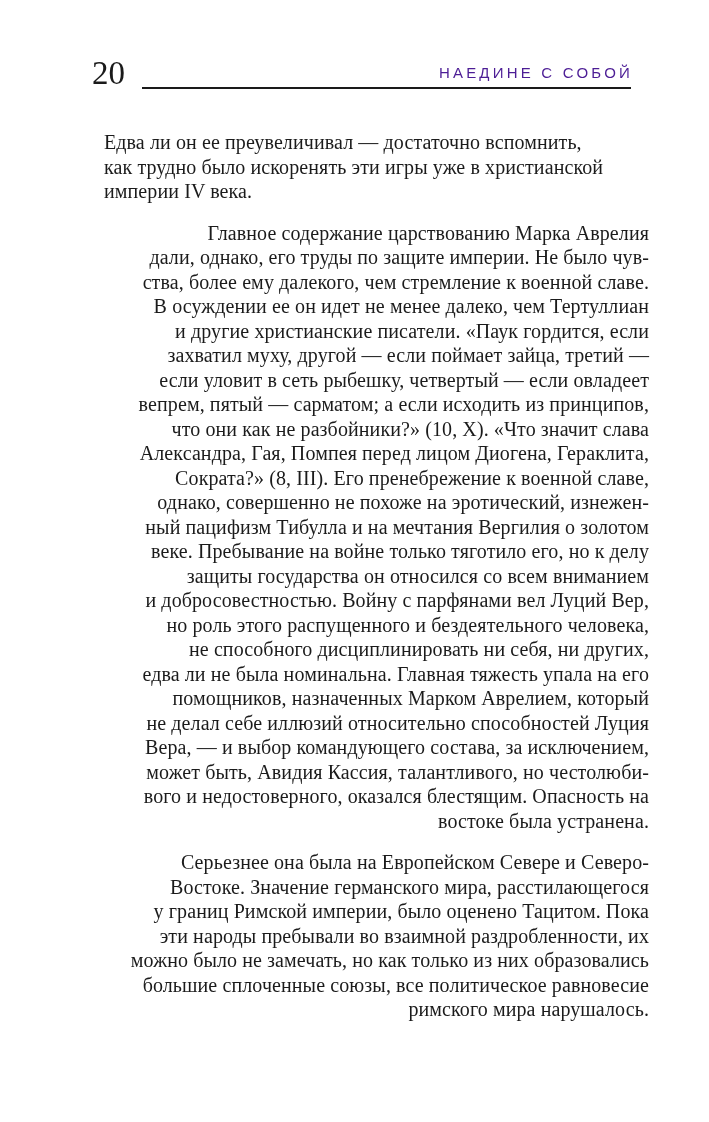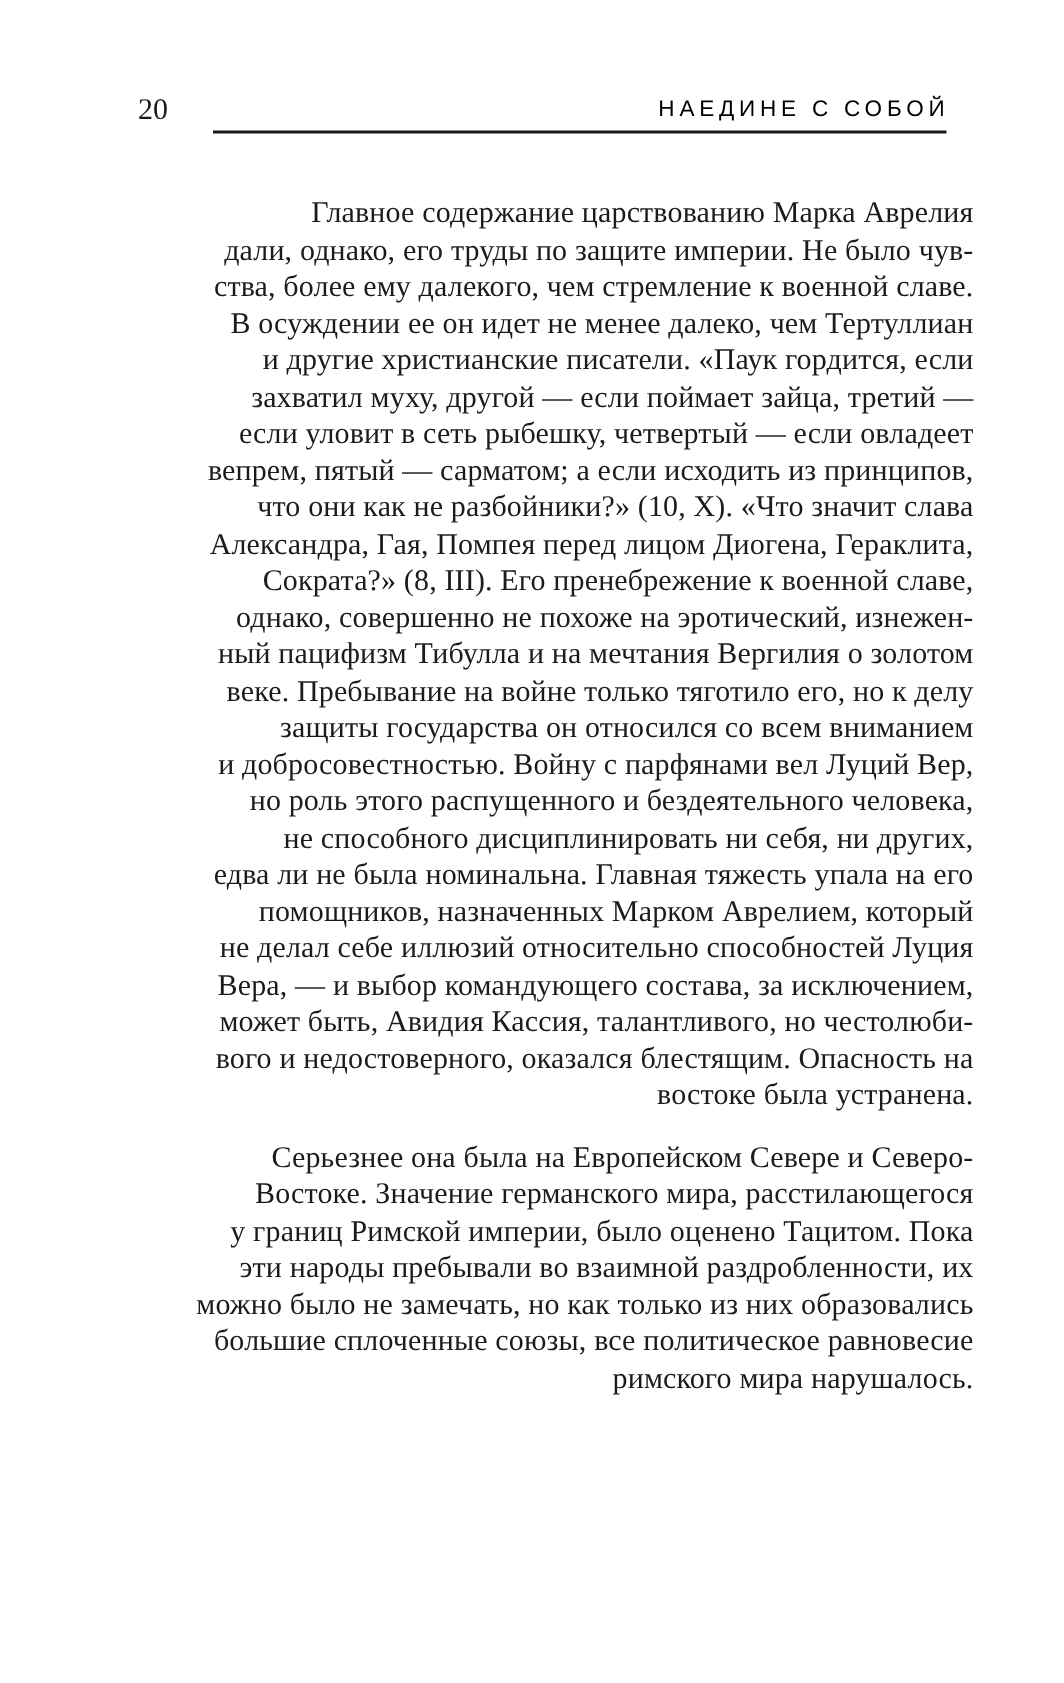--- a/index.html
+++ b/index.html
@@ -14,34 +14,34 @@
     background: #ffffff;
     overflow: hidden;
     font-family: "Liberation Serif", "DejaVu Serif", serif;
     color: #1b1b1b;
   }
   
   .page-number {
     position: absolute;
     left: 92px;
     top: 56px;
-    font-size: 20px;
+    font-size: 33px;
     line-height: 34px;
     font-family: "Liberation Serif", serif;
     color: #1a1a1a;
   }
   .running-head {
     position: absolute;
     right: 76px;
     top: 64px;
     font-family: "Liberation Sans", sans-serif;
     font-size: 15px;
     font-weight: 400;
     letter-spacing: 3.2px;
-    color: #000000;
+    color: #4c1d95;
     white-space: nowrap;
   }
   .header-rule {
     position: absolute;
     left: 142px;
     top: 87px;
     width: 489px;
     height: 1.6px;
     background: #1a1a1a;
   }
@@ -70,20 +70,23 @@
 
 <div class="page">
 
   <header>
     <span class="page-number">20</span>
     <span class="running-head">НАЕДИНЕ С СОБОЙ</span>
     <div class="header-rule"></div>
   </header>
 
   <main class="text-block">
+    <p class="para">Едва ли он ее преувеличивал — достаточно вспомнить,
+как трудно было искоренять эти игры уже в христианской
+империи IV века.</p>
     <p class="para indent">Главное содержание царствованию Марка Аврелия
 дали, однако, его труды по защите империи. Не было чув-
 ства, более ему далекого, чем стремление к военной славе.
 В осуждении ее он идет не менее далеко, чем Тертуллиан
 и другие христианские писатели. «Паук гордится, если
 захватил муху, другой — если поймает зайца, третий —
 если уловит в сеть рыбешку, четвертый — если овладеет
 вепрем, пятый — сарматом; а если исходить из принципов,
 что они как не разбойники?» (10, X). «Что значит слава
 Александра, Гая, Помпея перед лицом Диогена, Гераклита,

